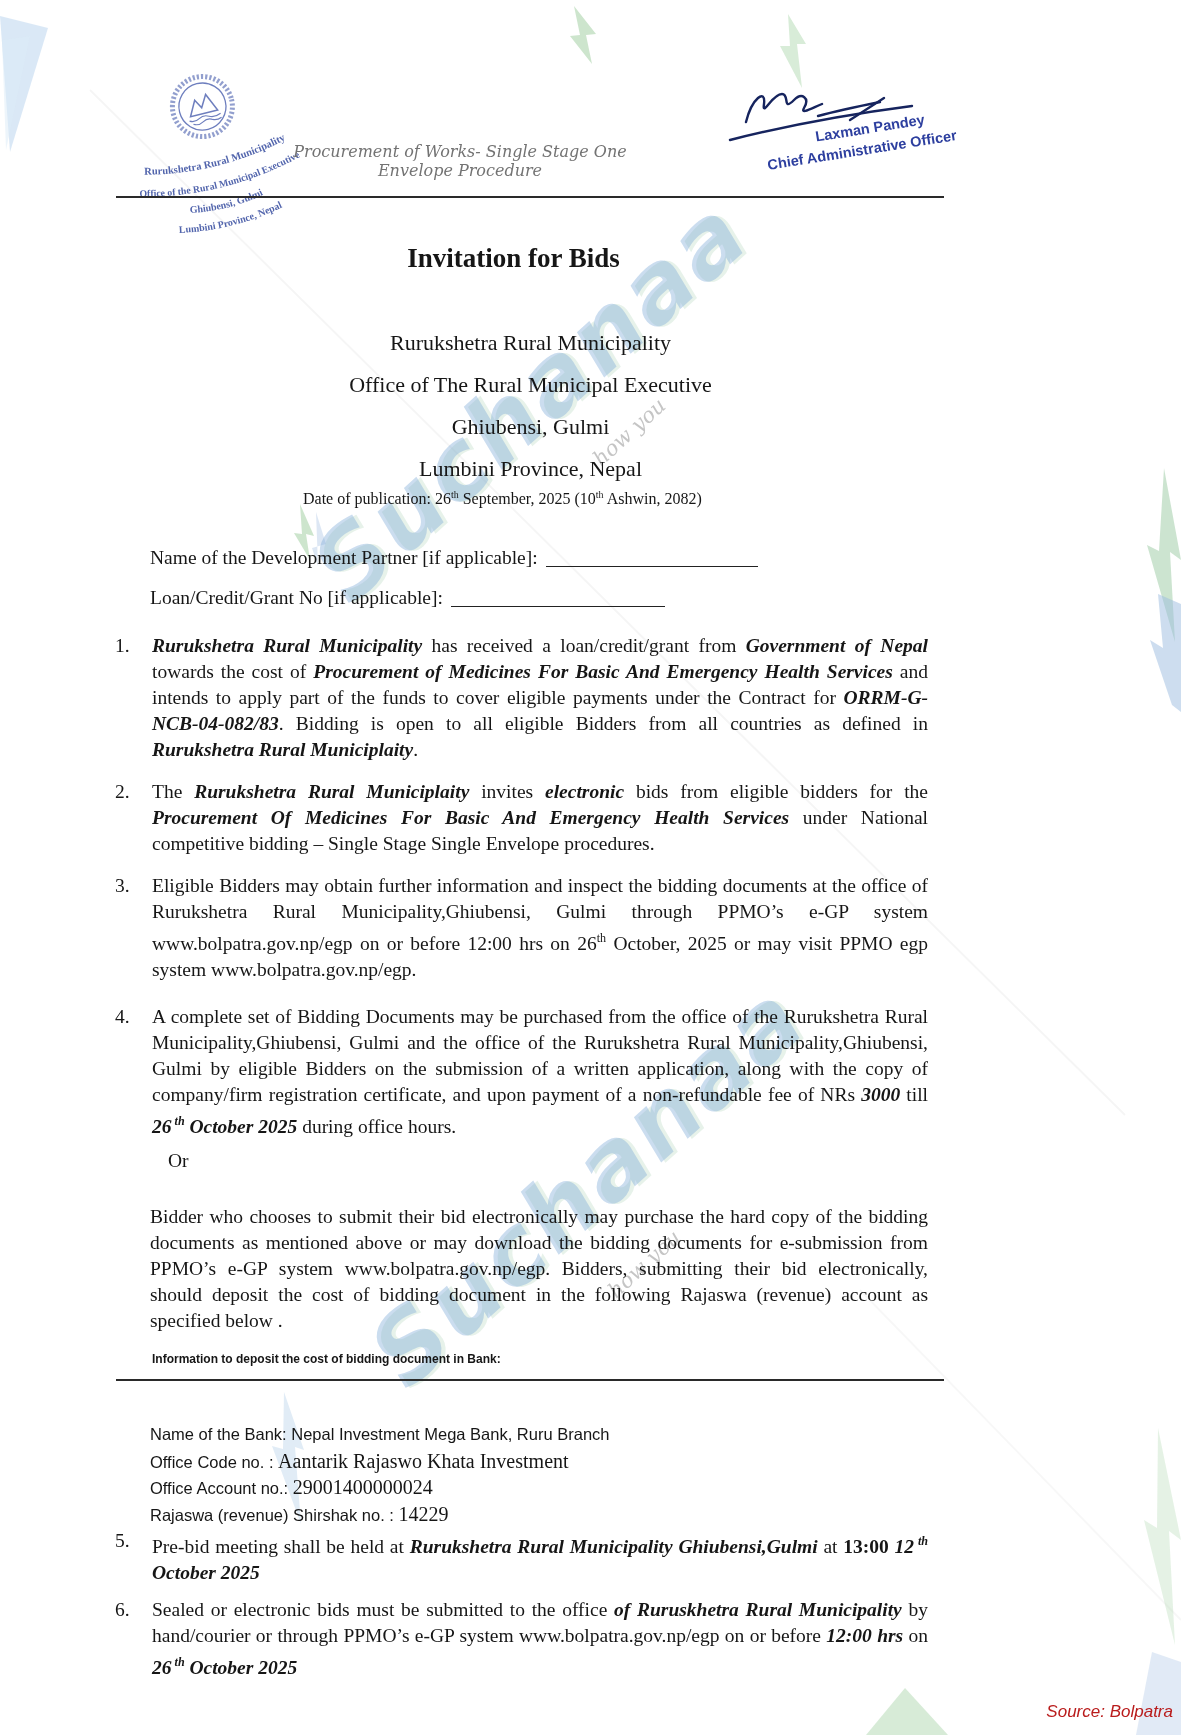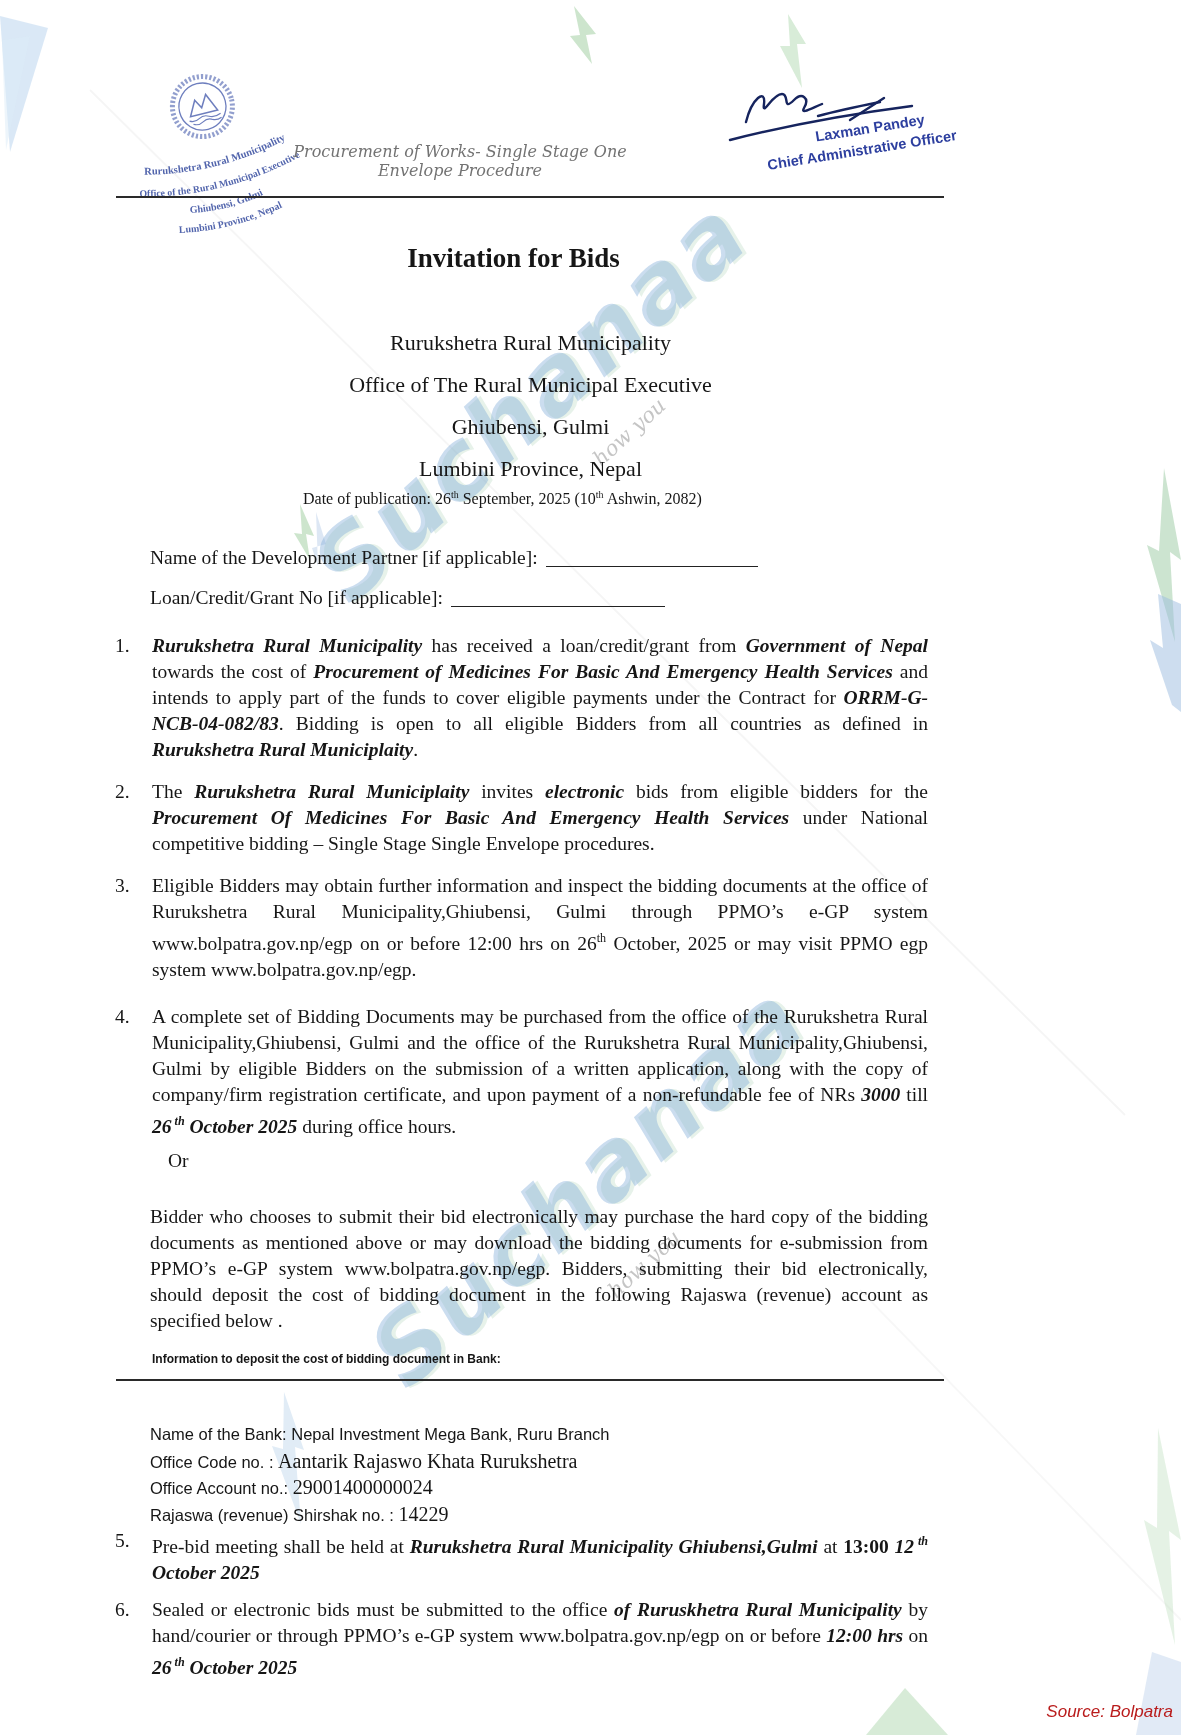--- a/index.html
+++ b/index.html
@@ -162,21 +162,21 @@
   </div>
 
   <div class="or">Or</div>
 
   <div class="para-bidder"><span>Bidder who chooses to submit their bid electronically may purchase the hard copy of the bidding documents as mentioned above or may download the bidding documents for e-submission from PPMO’s e-GP system www.bolpatra.gov.np/egp. Bidders, submitting their bid electronically, should deposit the cost of bidding document in the following Rajaswa (revenue) account as specified below .</span></div>
 
   <div class="bank-heading">Information to deposit the cost of bidding document in Bank:</div>
   <div class="rule rule2"></div>
   <div class="bank">
     <div class="bank-row"><span class="seg-sans">Name of the Bank: Nepal Investment Mega Bank, Ruru Branch</span></div>
-    <div class="bank-row"><span class="seg-sans">Office Code no. : </span><span class="seg-val">Aantarik Rajaswo Khata Rurukshetra</span></div>
+    <div class="bank-row"><span class="seg-sans">Office Code no. : </span><span class="seg-val">Aantarik Rajaswo Khata Investment</span></div>
     <div class="bank-row"><span class="seg-sans">Office Account no.:  </span><span class="seg-val">29001400000024</span></div>
     <div class="bank-row"><span class="seg-sans">Rajaswa (revenue) Shirshak no. : </span><span class="seg-val">14229</span></div>
   </div>
 
   <div class="item item5">
     <span class="num">5.</span>
     <div class="body"><span>Pre-bid meeting shall be held at </span><span class="seg-bi">Rurukshetra Rural Municipality Ghiubensi,Gulmi</span><span> at </span><span class="seg-b">13:00</span><span> </span><span class="seg-bi">12</span><span class="seg-bisup"> th</span><span> </span><span class="seg-bi">October 2025</span></div>
   </div>
   <div class="item item6">
     <span class="num">6.</span>

